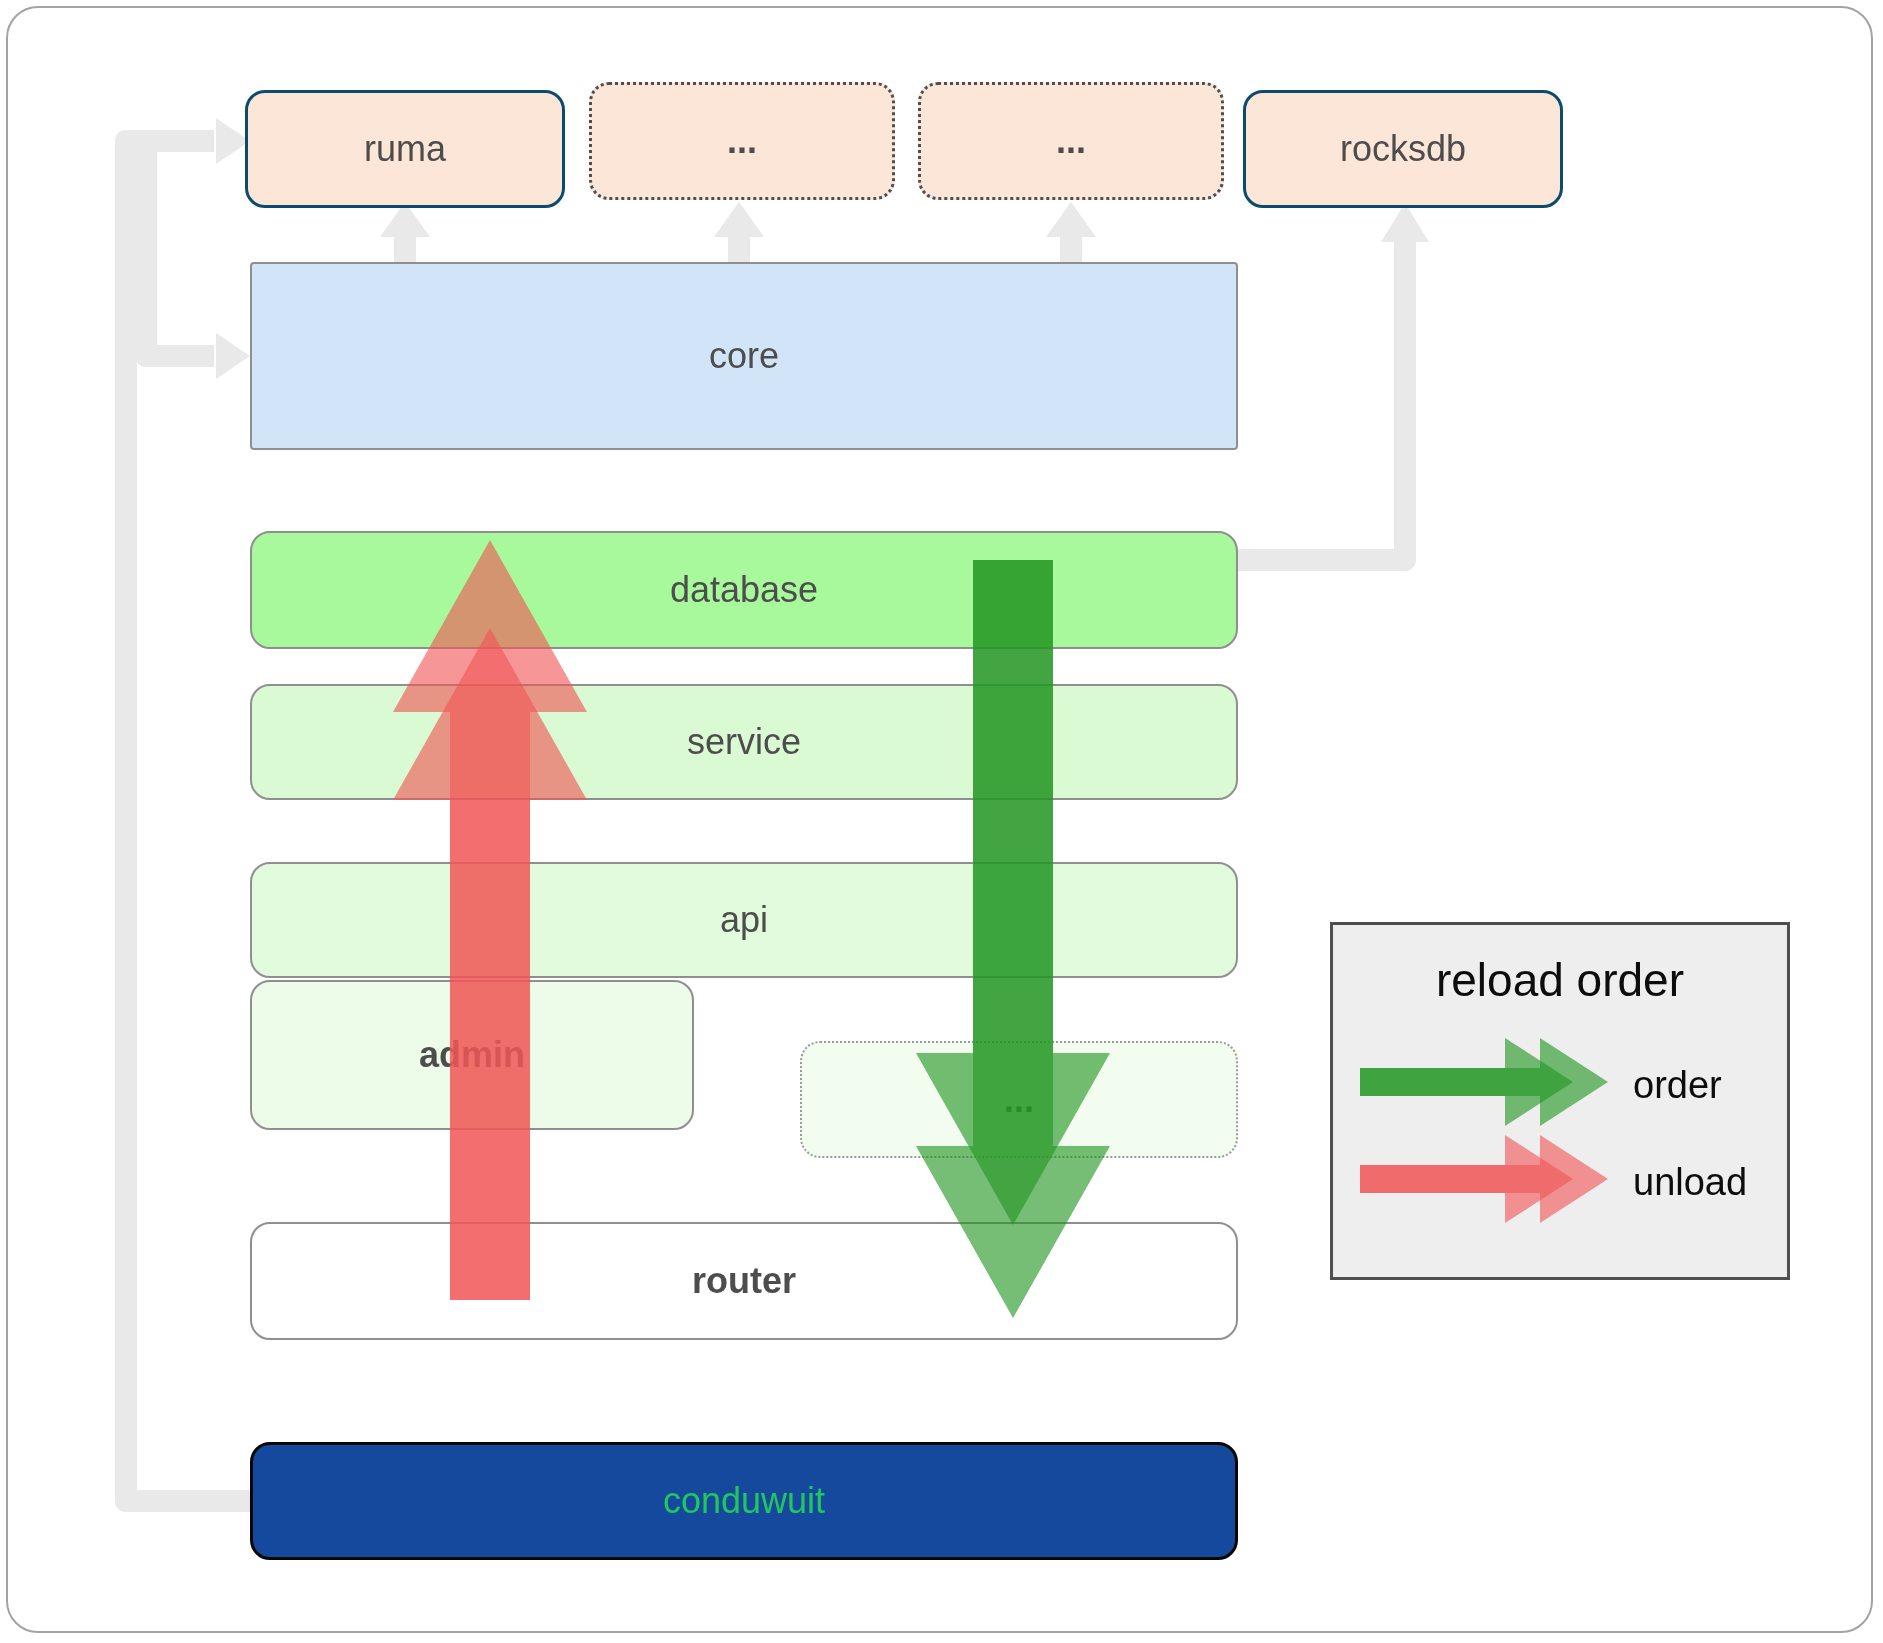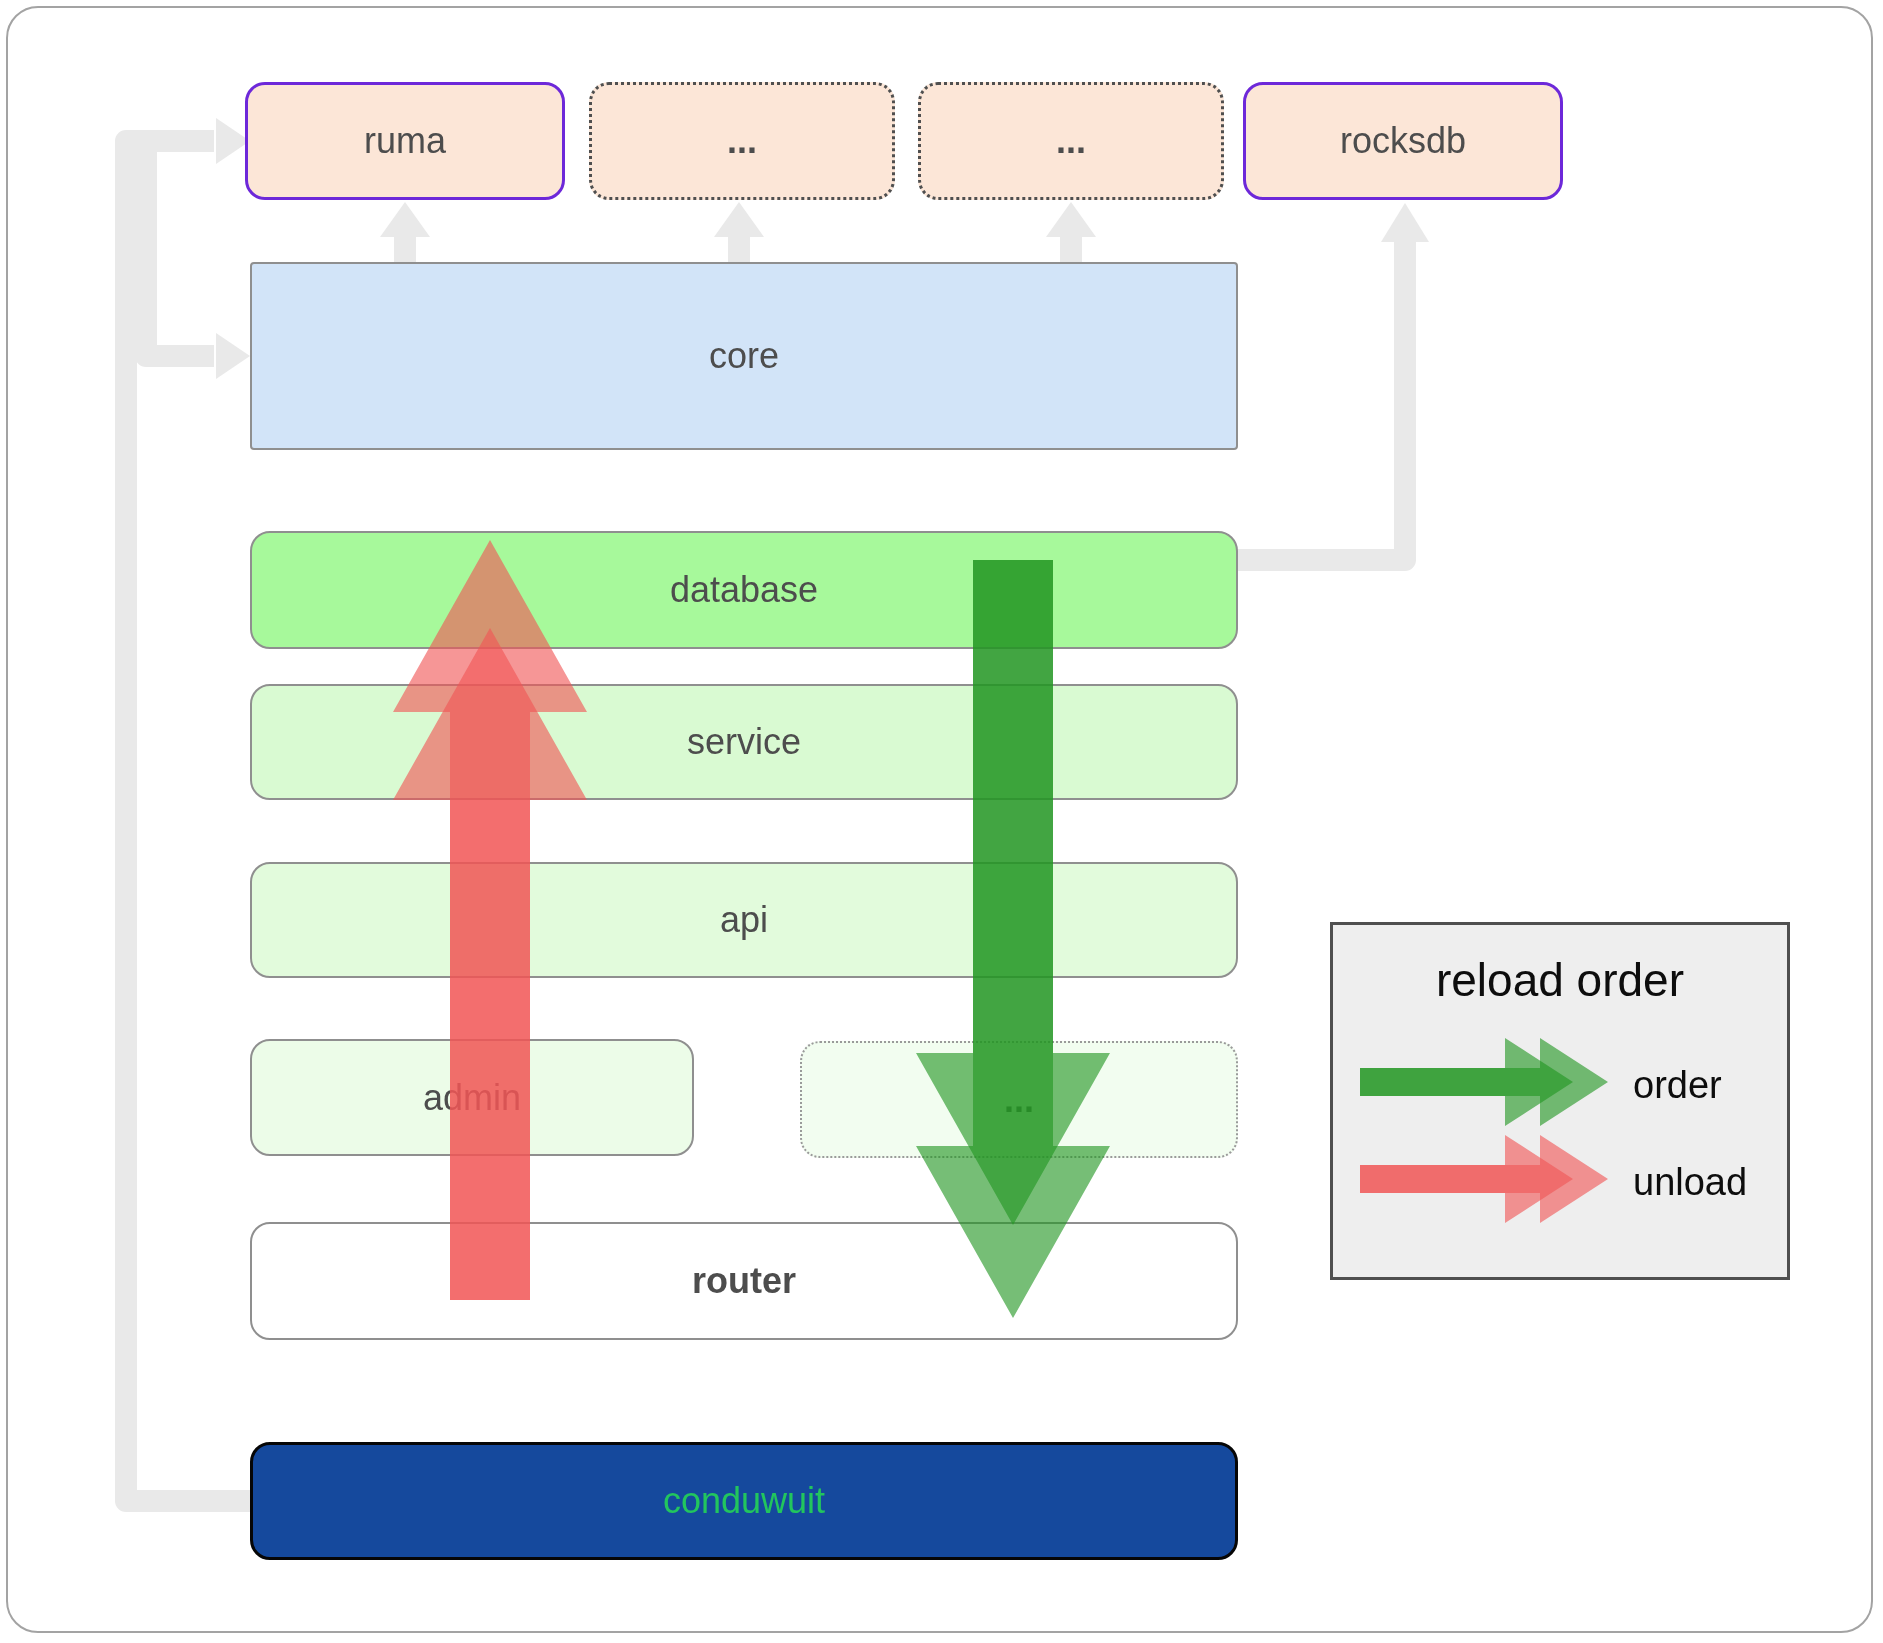--- a/index.html
+++ b/index.html
@@ -11,38 +11,38 @@
     position:absolute; left:6px; top:6px; width:1867px; height:1627px;
     border:2px solid #a3a3a3; border-radius:32px; box-sizing:border-box;
   }
   svg.layer { position:absolute; left:0; top:0; pointer-events:none; }
 
   .node {
     position:absolute; display:flex; align-items:center; justify-content:center;
     font-size:36px; color:#4d4d4d; box-sizing:border-box; border-radius:20px;
     white-space:nowrap;
   }
-  .b-solid-dark  { border:3px solid #6d28d9; }
+  .b-solid-dark  { border:3px solid #0c4a6e;margin-top:8px; }
   .b-dotted-dark { border:3px dotted #4f4f4f; }
   .b-gray        { border:2px solid #8f8f8f; }
   .b-dotted-gray { border:2px dotted #9a9a9a; }
 
   .peach { background:var(--peach_fill); }
   .ellipsis-label { font-weight:bold; }
 
   #node-ruma     { left:245px;  top:82px;  width:320px; height:118px; }
   #node-dots1    { left:589px;  top:82px;  width:306px; height:118px; }
   #node-dots2    { left:918px;  top:82px;  width:306px; height:118px; }
   #node-rocksdb  { left:1243px; top:82px;  width:320px; height:118px; }
 
   #node-core     { left:250px; top:262px;  width:988px; height:188px; background:var(--core_fill); border-radius:4px; }
   #node-database { left:250px; top:503px;  width:988px; height:118px; background:var(--database_fill);margin-top:28px; }
   #node-service  { left:250px; top:684px;  width:988px; height:116px; background:var(--service_fill); }
   #node-api      { left:250px; top:862px;  width:988px; height:116px; background:var(--api_fill); }
-  #node-admin    { left:250px; top:1039px; width:444px; height:117px; background:var(--admin_fill); }
+  #node-admin    { left:250px; top:980px; width:444px; height:150px; background:var(--admin_fill);font-weight:bold; }
   #node-dots3    { left:800px; top:1041px; width:438px; height:117px; background:var(--ellipsis_mid_fill); }
   #node-router   { left:250px; top:1222px; width:988px; height:118px; background:var(--router_fill);font-weight:bold; }
   #node-conduwuit{ left:250px; top:1442px; width:988px; height:118px;
                    background:var(--conduwuit_fill); color:#22c55e; border:3px solid #060606; }
 
   .legend {
     position:absolute; left:1330px; top:922px; width:460px; height:358px;
     background:var(--legend_bg); border:3px solid #4f4f4f; box-sizing:border-box;
   }
   .legend-title {

